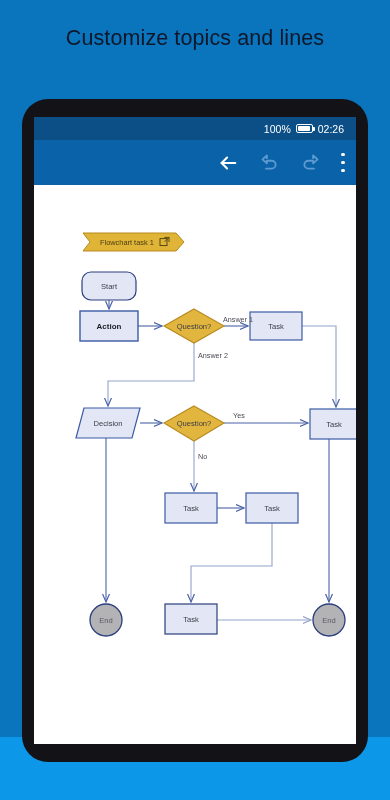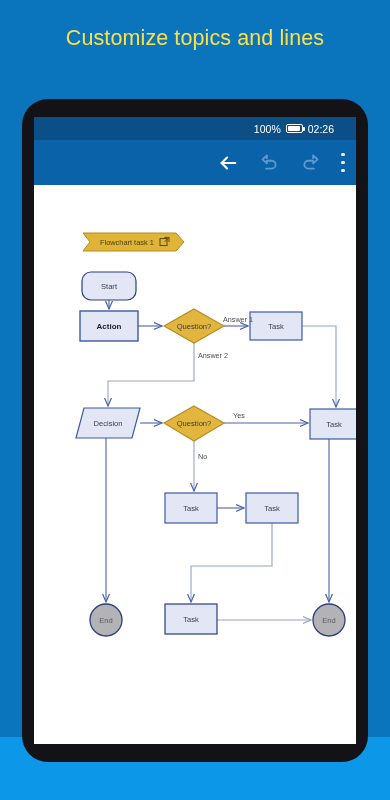--- a/index.html
+++ b/index.html
@@ -8,40 +8,40 @@
     font-family:"Liberation Sans", sans-serif;
     background:#0A74BC;
     position:relative;
   }
   #bg-lower {
     position:absolute; left:0; top:737px; width:390px; height:63px;
     background:#0D97E8;
   }
   #promo-title {
     position:absolute; left:0; top:26px; width:390px;
-    text-align:center; color:#fde047;
+    text-align:center; color:#0f172a;
     font-size:21.5px; font-weight:400; letter-spacing:.1px;
   }
   
   #phone {
     position:absolute; left:22px; top:99px;
     width:346px; height:663px;
     background:#131317;
     border-radius:26px;
   }
   #screen {
     position:absolute; left:12px; top:18px;
     width:322px; height:627px;
     background:#ffffff; overflow:hidden;
   }
   
   #statusbar {
     height:23px; background:#0B4F86;
     display:flex; align-items:center; justify-content:flex-end;
-    padding-right:22px; gap:5px;
+    padding-right:12px; gap:5px;
     color:#ffffff; font-size:10.5px;
   }
   .batt {
     position:relative; width:17px; height:9px;
     border:1.4px solid #fff; border-radius:2px;
   }
   .batt::before{content:"";position:absolute;left:1px;top:1px;right:2.2px;bottom:1px;background:#fff;border-radius:1px;}
   .batt::after{content:"";position:absolute;right:-3.2px;top:2.4px;width:2px;height:3.6px;background:#fff;border-radius:0 1px 1px 0;}
   
   #toolbar {

